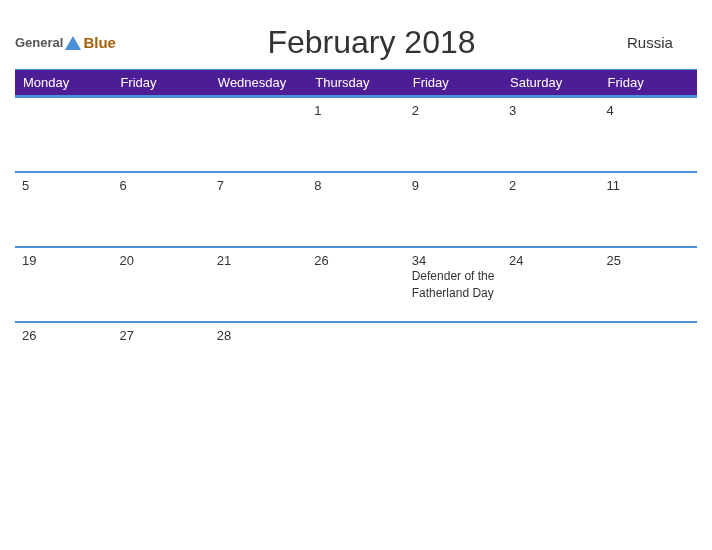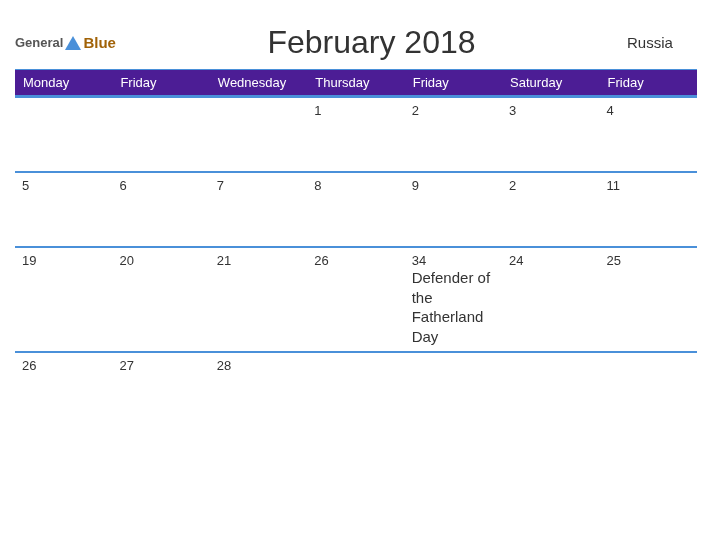--- a/index.html
+++ b/index.html
@@ -102,21 +102,21 @@
       background: #fff;
     }
 
     .day-number {
       font-size: 13px;
       color: #333;
       display: block;
     }
 
     .event-text {
-      font-size: 15px;
+      font-size: 12px;
       color: #333;
       margin-top: 3px;
       line-height: 1.3;
     }
 
     table.calendar-grid {
       border-collapse: separate;
       border-spacing: 0;
       width: 100%;
     }

